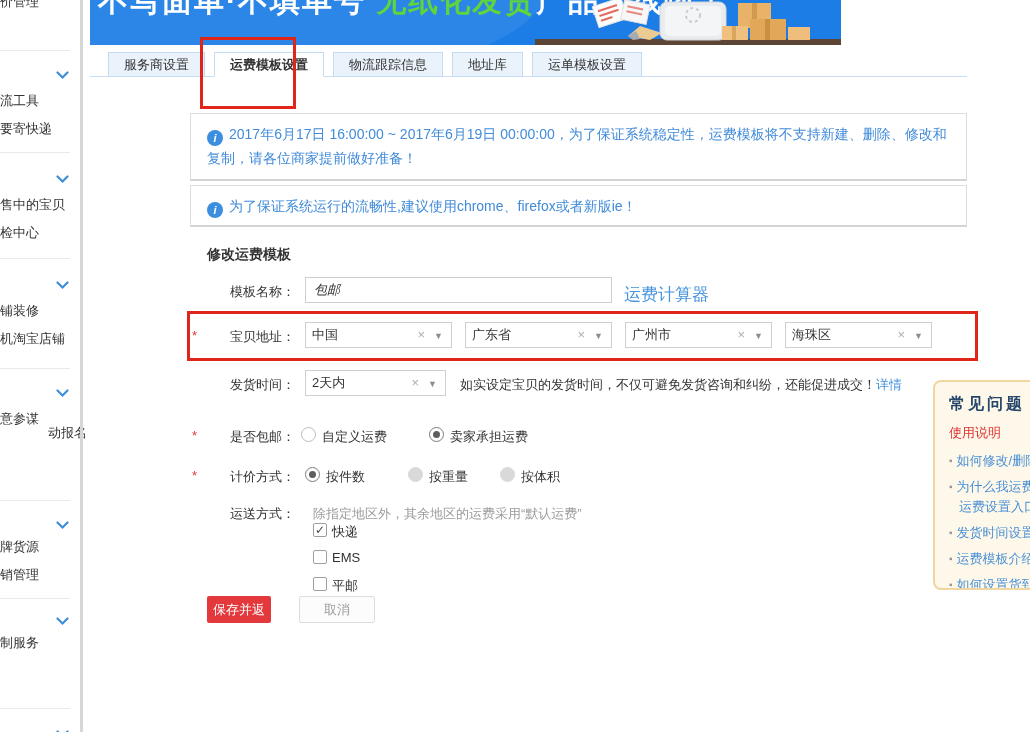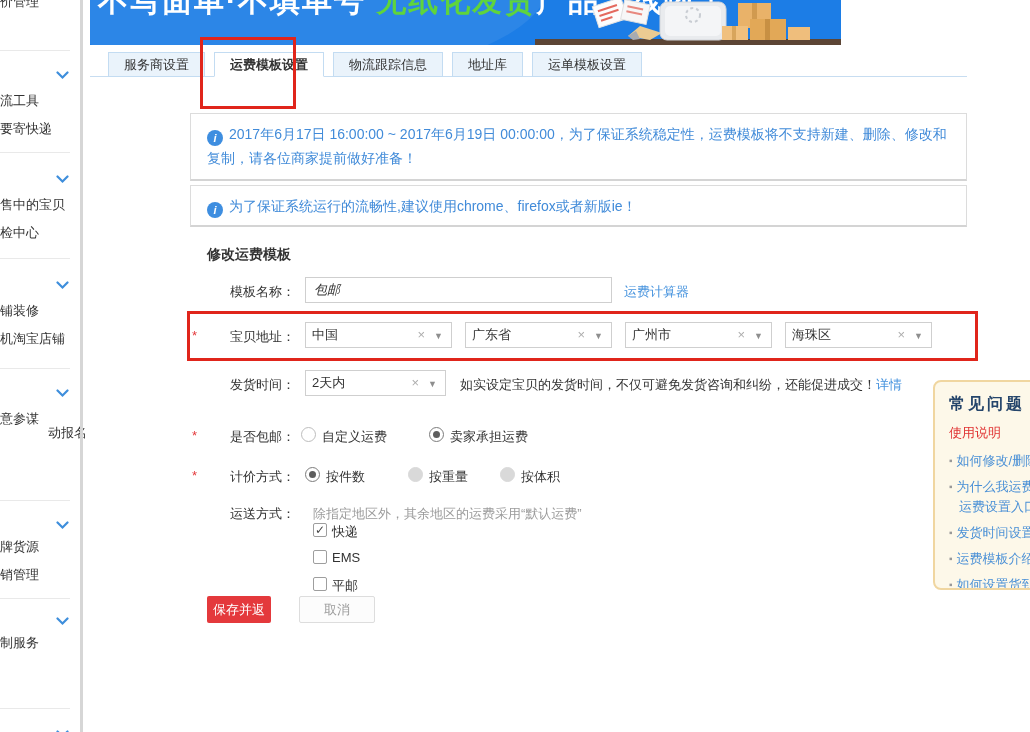--- a/index.html
+++ b/index.html
@@ -215,21 +215,21 @@
 <div class="notice" style="top:185px; height:42px;">
   <span class="info-icon">i</span><span class="notice-text">为了保证系统运行的流畅性,建议使用chrome、firefox或者新版ie！</span>
 </div>
 
 <div class="form-title">修改运费模板</div>
 
 <label class="flabel" style="left:203px; top:283px;">模板名称：</label>
 <div class="textbox" style="left:305px; top:277px; width:307px;">
   <span>包邮</span>
 </div>
-<a class="blue-link abs" style="left:624px; top:283px; font-size:13px;">运费计算器</a>
+<a class="blue-link abs" style="left:624px; top:283px; font-size:17px;">运费计算器</a>
 
 <span class="req" style="left:192px; top:328px;">*</span>
 <label class="flabel" style="left:203px; top:328px;">宝贝地址：</label>
 <div class="selbox" style="left:305px; top:322px;">
   <span>中国</span>
   <span class="clear">×</span>
   <span class="arrow">▼</span>
 </div>
 <div class="selbox" style="left:465px; top:322px;">
   <span>广东省</span>

